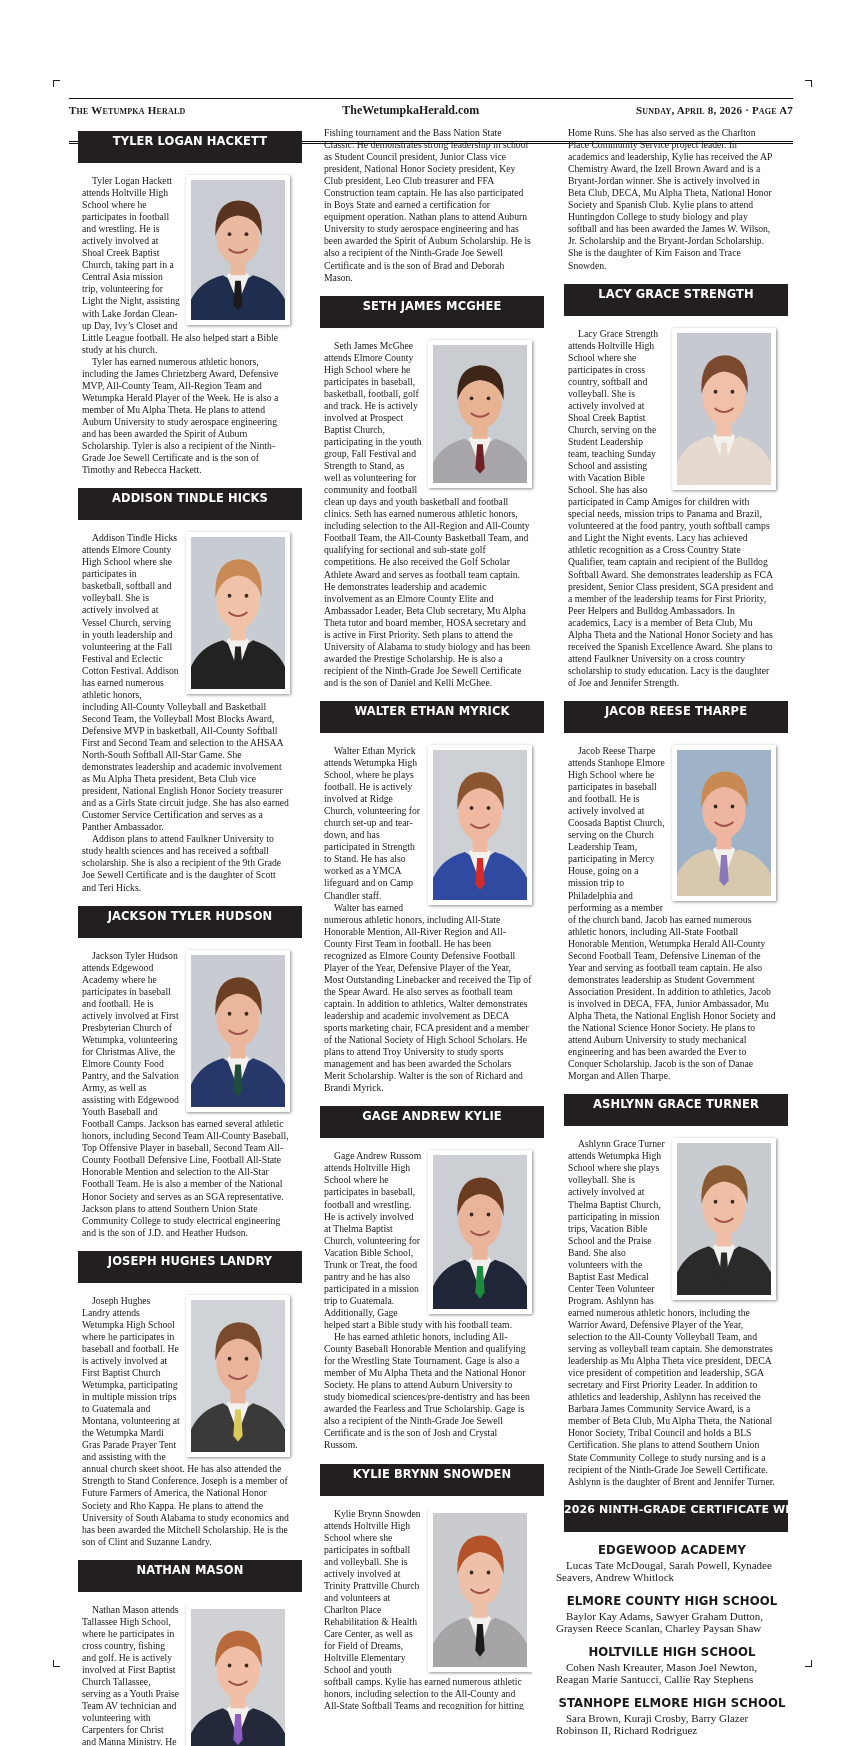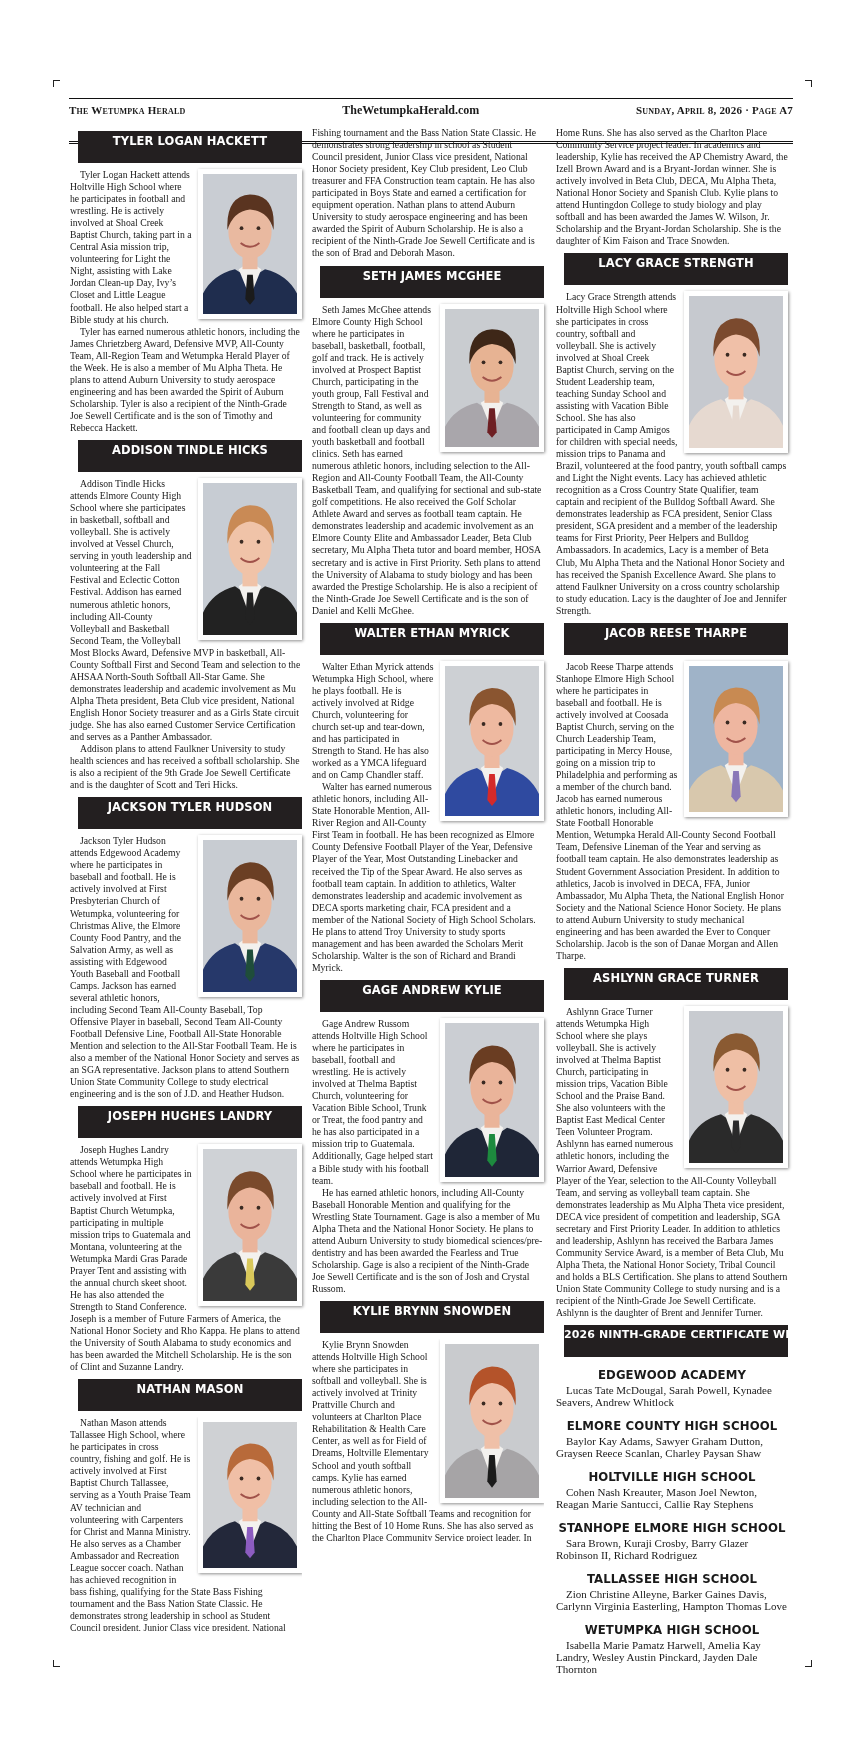--- a/index.html
+++ b/index.html
@@ -18,21 +18,21 @@
   .mh-center { font-weight: bold; font-size: 12px; }
 
   .col { position: absolute; top: 125px; width: 232px; }
   .col.c1 { left: 70px; }
   .col.c2 { left: 312px; }
   .col.c3 { left: 556px; }
 
   .bar { background: #231f20; color: #fff; font-family: "DejaVu Sans", "Liberation Sans", sans-serif;
          font-weight: bold; font-size: 11.5px; text-align: center; height: 32px; line-height: 20px;
          margin: 6px 0 6px 8px; letter-spacing: 0.1px; white-space: nowrap; overflow: hidden; }
-  .bio { font-size: 9.7px; line-height: 12.05px; text-align: left; margin: 0; }
+  .bio { font-size: 9.7px; line-height: 12.05px; text-align: left; margin: 12px; }
   .bio p { margin: 0; text-indent: 10px; }
   .photo { float: right; width: 104px; height: 154px; margin: 0 0 4px 6px; background: #fff;
            box-shadow: 1px 1px 3px rgba(0,0,0,0.45); padding: 5px; box-sizing: border-box; }
   .photo .pic { width: 100%; height: 100%; position: relative; overflow: hidden; }
   .photo svg { width: 100%; height: 100%; display: block; }
   .clear { clear: both; }
 
   .cert-school { font-family: "DejaVu Sans Condensed", "DejaVu Sans", sans-serif; font-weight: bold;
                  font-size: 13px; text-align: center; margin: 10px 0 2px 0; letter-spacing: 0.1px; }
   .cert-names { font-size: 11px; line-height: 12px; text-indent: 10px; margin: 0; }

